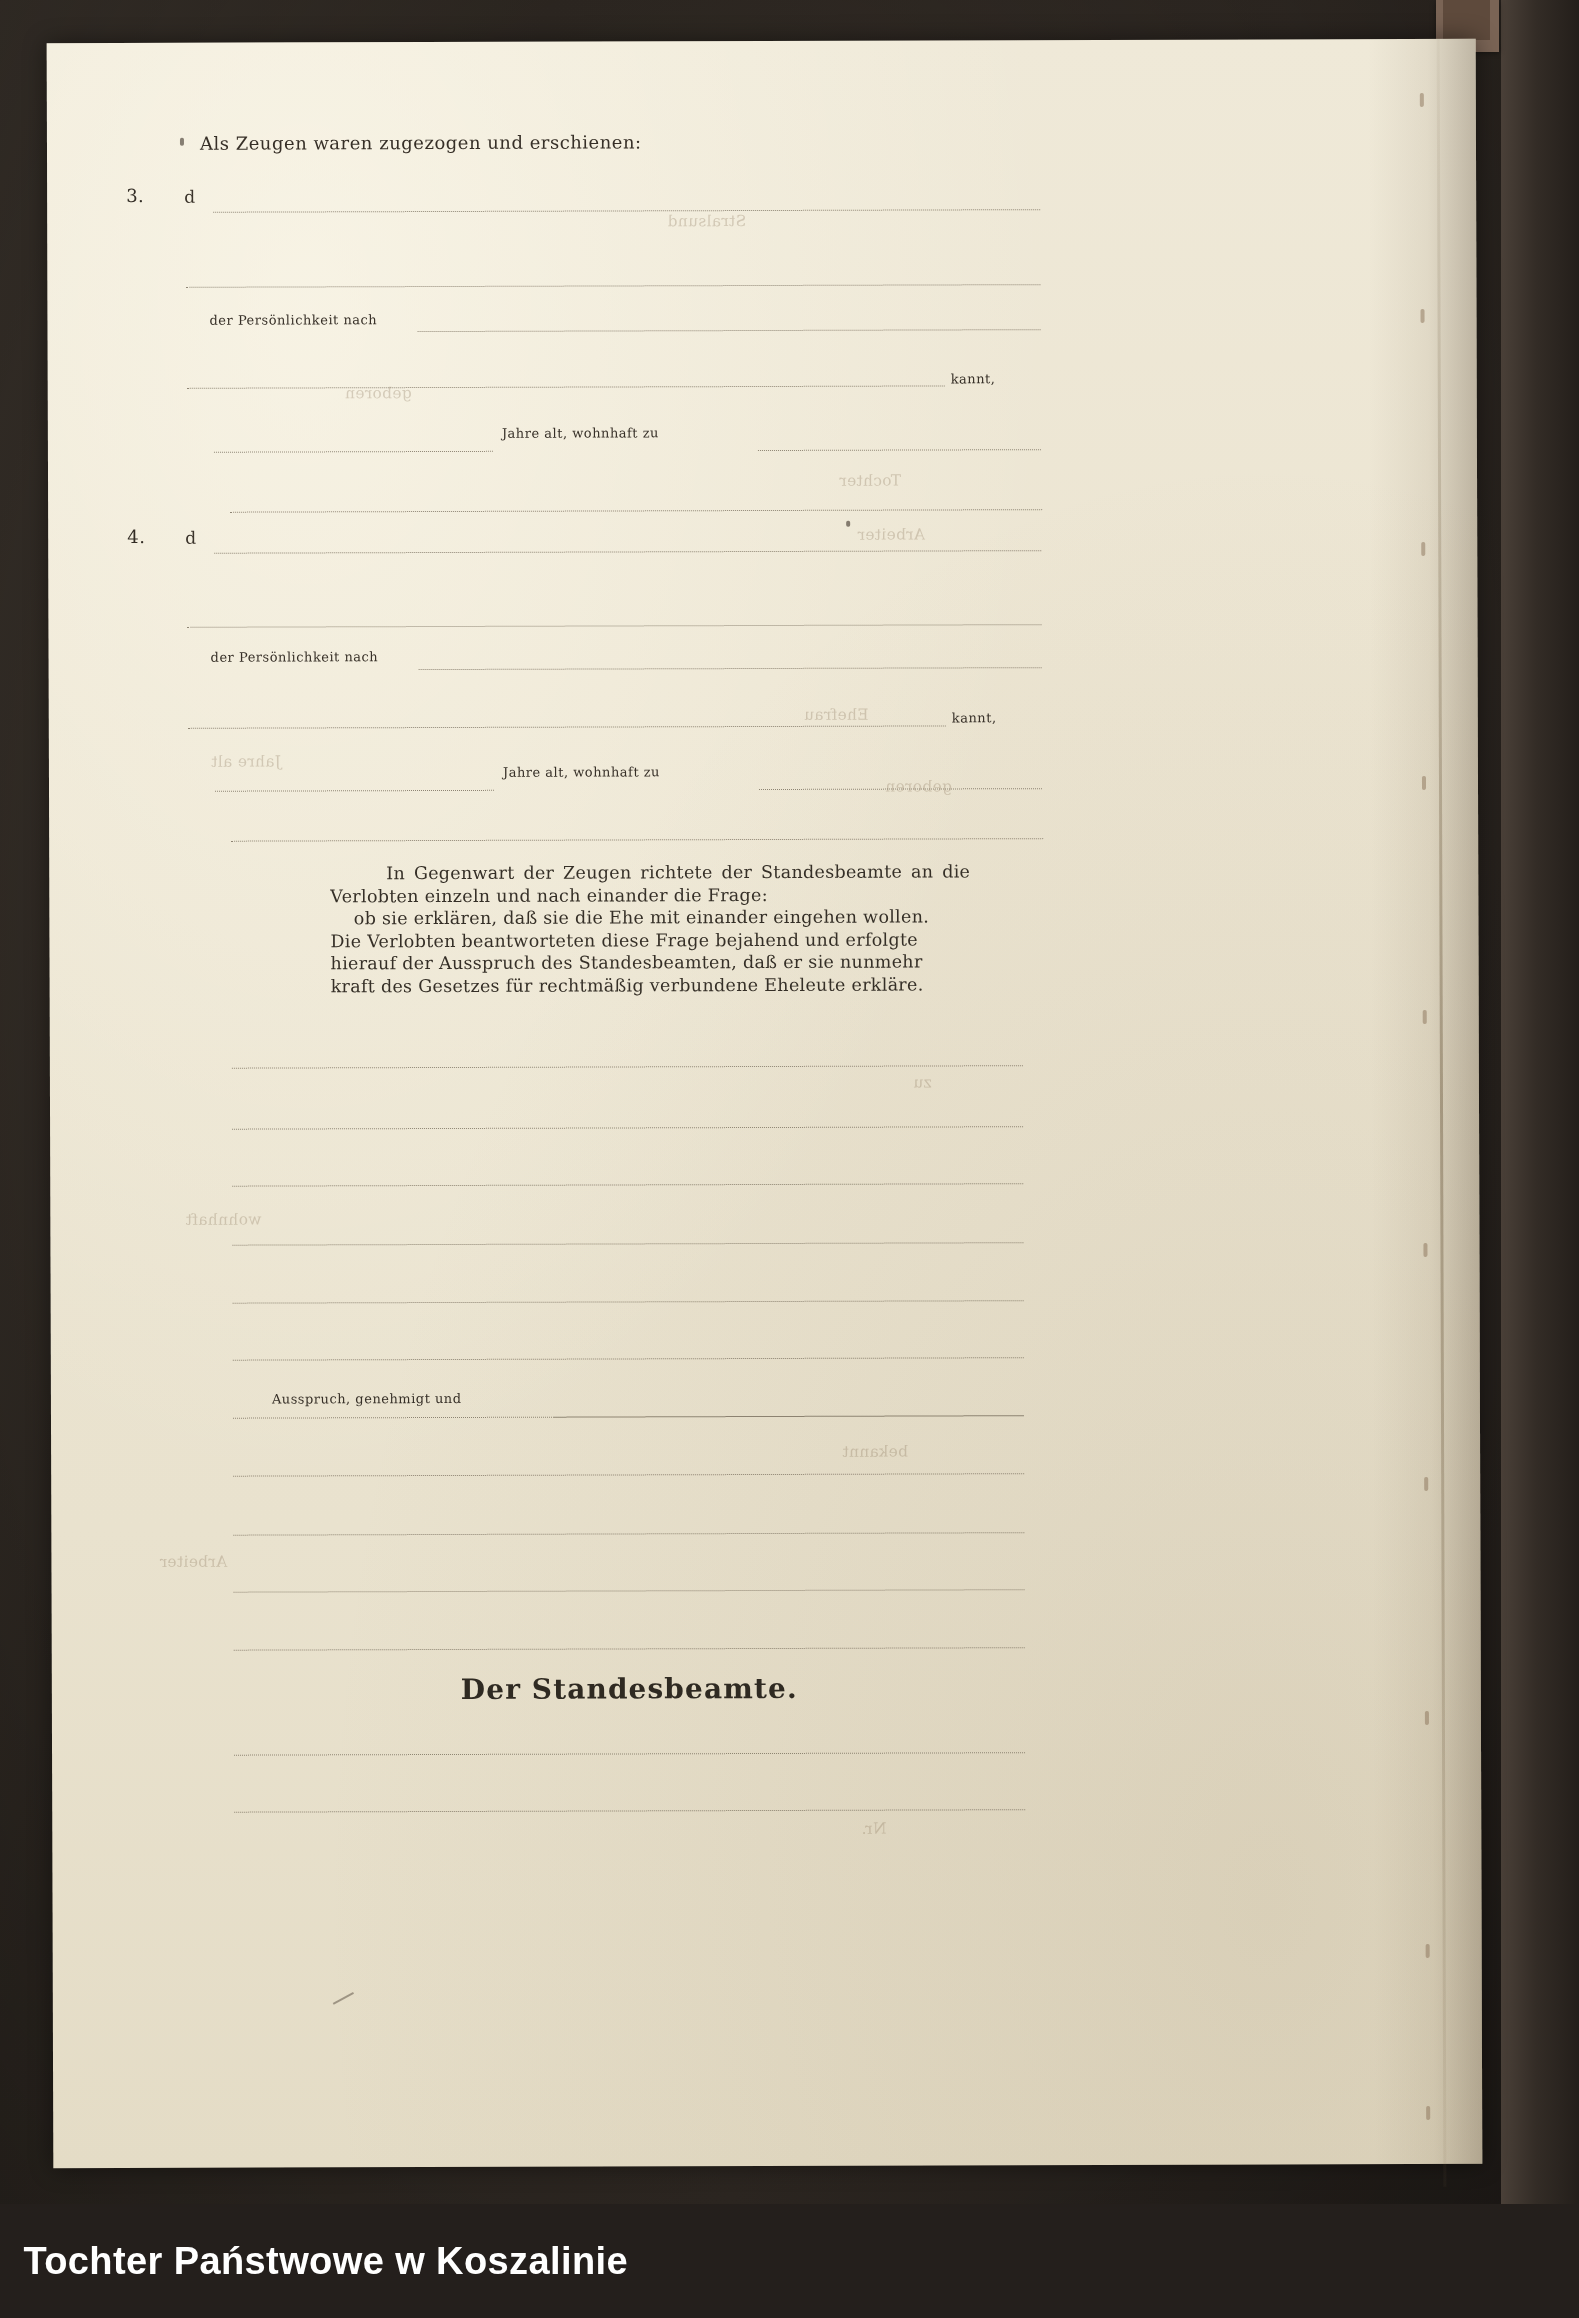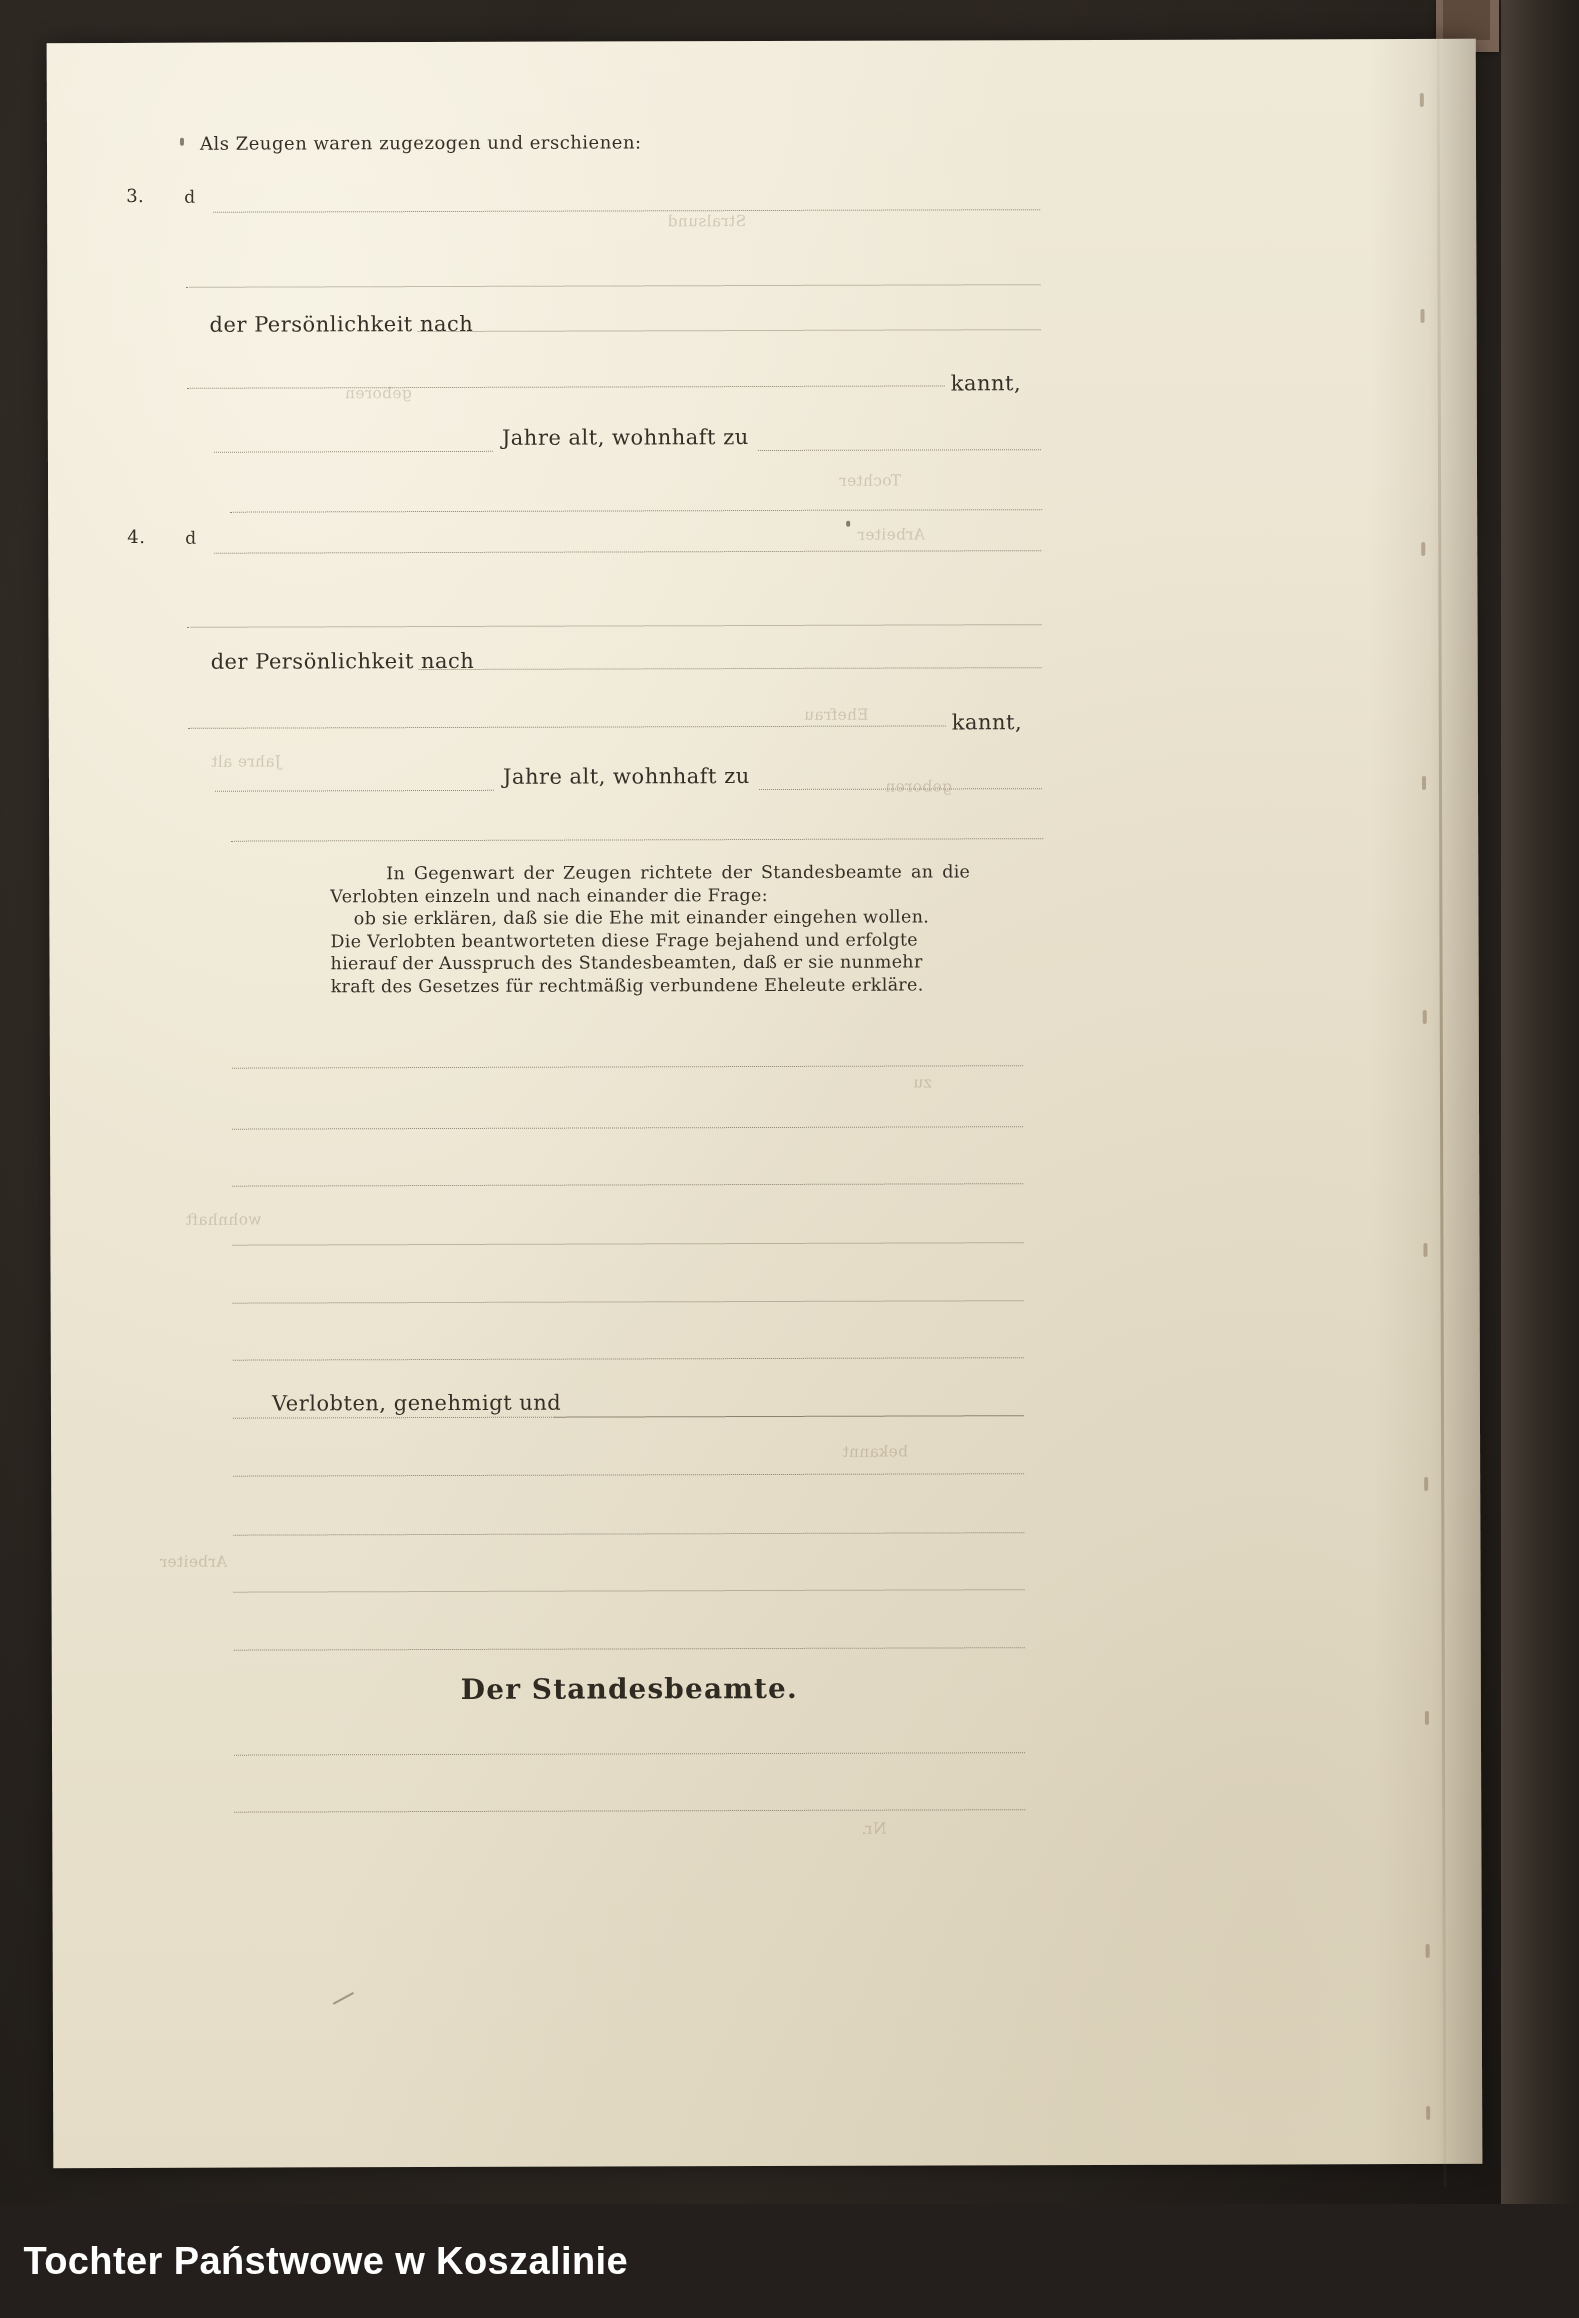--- a/index.html
+++ b/index.html
@@ -138,21 +138,21 @@
 
   .rule {
     position: absolute;
     height: 0;
     border-top: 0.9px dotted #7d7362;
     opacity: .85;
   }
 
   .lbl {
     position: absolute;
-    font-size: 21px;
+    font-size: 13px;
     color: #362f27;
     white-space: nowrap;
   }
   .num {
     position: absolute;
     font-size: 18px;
     color: #332d25;
   }
   .small-d {
     position: absolute;
@@ -285,21 +285,21 @@
     </div>
 
     <div class="rule" style="left:182px; top:1025px; width:791px;"></div>
     <div class="rule" style="left:182px; top:1086px; width:791px;"></div>
     <div class="rule" style="left:182px; top:1143px; width:791px;"></div>
     <div class="rule" style="left:182px; top:1202px; width:791px;"></div>
     <div class="rule" style="left:182px; top:1260px; width:791px;"></div>
     <div class="rule" style="left:182px; top:1317px; width:791px;"></div>
     <div class="rule" style="left:182px; top:1375px; width:791px;"></div>
 
-    <div class="lbl fraktur" style="left:221px; top:1349px;">Verlobten, genehmigt und</div>
+    <div class="lbl fraktur" style="left:221px; top:1349px;">Ausspruch, genehmigt und</div>
     <div class="rule" style="left:503px; top:1375px; width:469px;"></div>
 
     <div class="rule" style="left:182px; top:1433px; width:791px;"></div>
     <div class="rule" style="left:182px; top:1492px; width:791px;"></div>
     <div class="rule" style="left:182px; top:1549px; width:791px;"></div>
     <div class="rule" style="left:182px; top:1607px; width:791px;"></div>
 
     <div class="title-bold fraktur" style="left:409px; top:1631px;">Der Standesbeamte.</div>
 
     <div class="rule" style="left:182px; top:1712px; width:791px;"></div>

